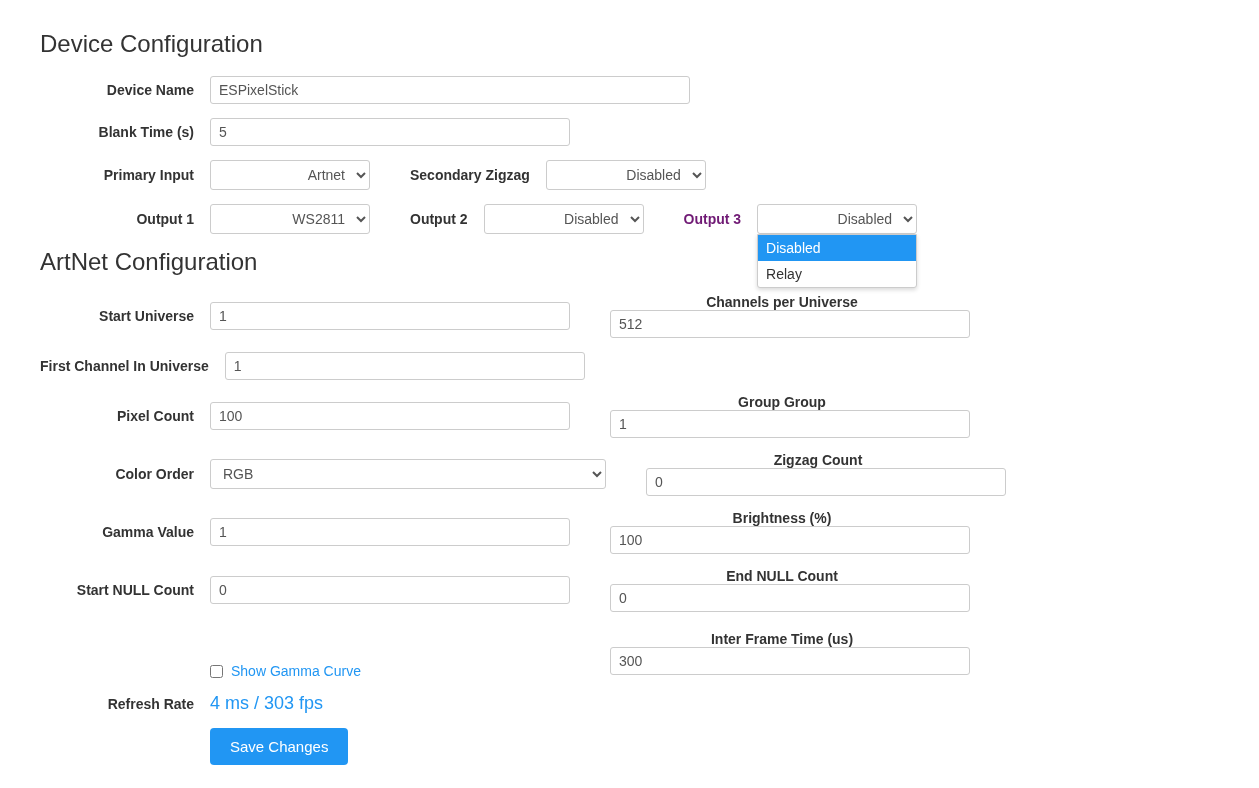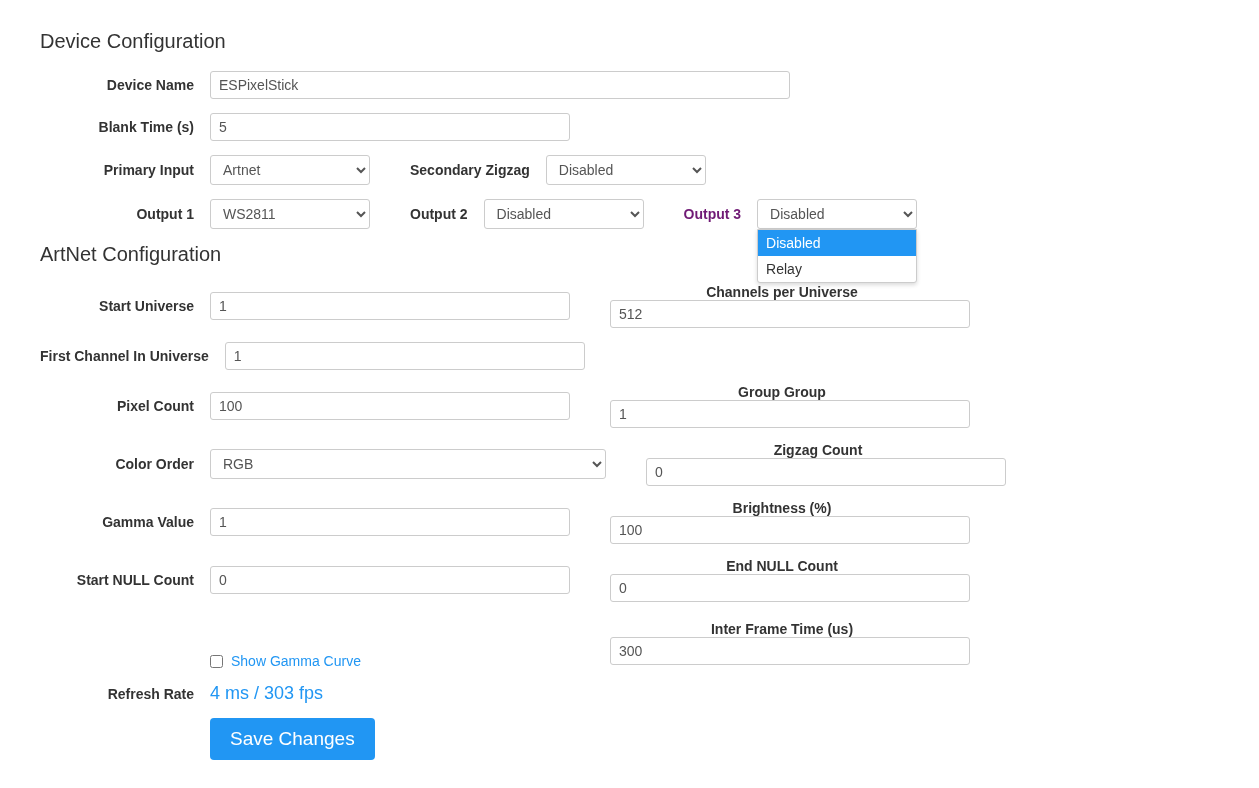--- a/index.html
+++ b/index.html
@@ -4,21 +4,21 @@
   <style>
     * { box-sizing: border-box; margin: 0; padding: 0; }
     body {
       font-family: Arial, sans-serif;
       font-size: 14px;
       background: #fff;
       color: #333;
       padding: 20px 40px;
     }
     h2 {
-      font-size: 20px;
+      font-size: 24px;
       font-weight: normal;
       color: #333;
       margin-bottom: 18px;
       margin-top: 10px;
     }
     .section {
       margin-bottom: 10px;
     }
     .form-row {
       display: flex;
@@ -37,39 +37,40 @@
     }
     input[type="text"], input[type="number"] {
       border: 1px solid #ccc;
       border-radius: 3px;
       padding: 5px 8px;
       font-size: 14px;
       color: #555;
       background: #fff;
     }
     input.input-full {
-      width: 580px;
+      width: 480px;
     }
     input.input-medium {
       width: 360px;
     }
     input.input-right {
       width: 360px;
     }
     select {
       border: 1px solid #ccc;
       border-radius: 3px;
       padding: 5px 8px;
       font-size: 14px;
       color: #555;
       background: #fff;
       cursor: pointer;
     }
     select.select-medium {
       width: 160px;
+      text-align: right;
     }
     select.select-large {
       width: 396px;
     }
     .secondary-label {
       font-weight: bold;
       margin-left: 40px;
       margin-right: 16px;
       color: #333;
     }
@@ -123,21 +124,21 @@
     .refresh-rate {
       color: #2196F3;
       font-size: 18px;
     }
     .save-btn {
       background: #2196F3;
       color: #fff;
       border: none;
       border-radius: 4px;
       padding: 10px 20px;
-      font-size: 19px;
+      font-size: 15px;
       cursor: pointer;
     }
     .checkbox-label {
       color: #2196F3;
       font-size: 14px;
     }
   </style>
 </head>
 <body>
 

